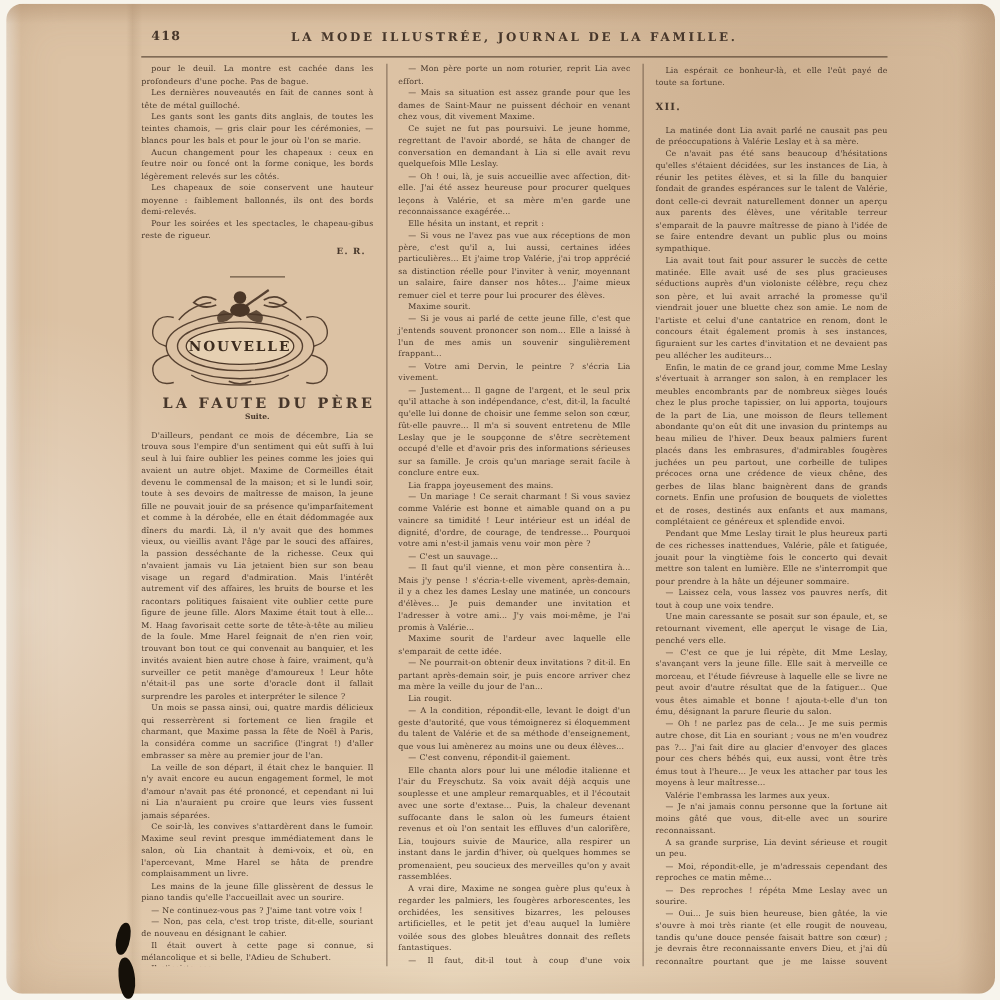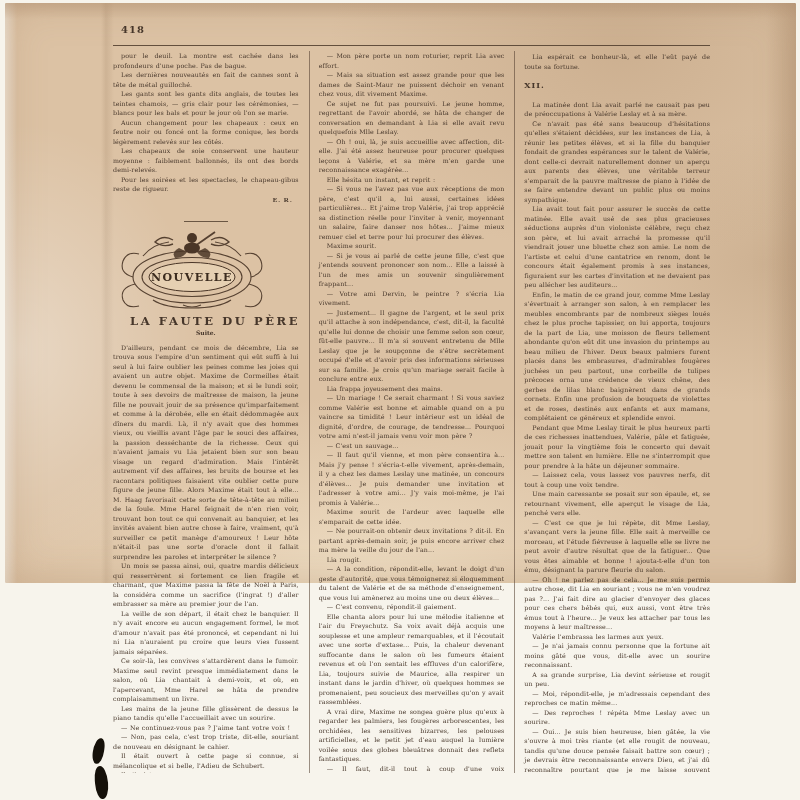--- a/index.html
+++ b/index.html
@@ -1,18 +1,18 @@
 <!DOCTYPE html>
 <html><head>
 <meta charset="utf-8">
 <style>
   html,body{margin:0;padding:0;width:800px;height:800px;background:#f7f4ec;overflow:hidden;}
   body{font-family:"DejaVu Serif", serif;color:#46362a;}
   .paper{
-    position:absolute;left:5px;top:3px;width:791px;height:580px;border-radius:1px;
+    position:absolute;left:5px;top:3px;width:791px;height:792px;border-radius:13px;
     background:
       radial-gradient(ellipse 420px 300px at 78% 8%, rgba(176,142,108,.35), rgba(0,0,0,0) 70%),
       radial-gradient(ellipse 300px 380px at 2% 60%, rgba(255,255,255,.35), rgba(0,0,0,0) 60%),
       radial-gradient(ellipse 500px 260px at 45% 99%, rgba(244,230,205,.7), rgba(0,0,0,0) 70%),
       radial-gradient(ellipse 260px 200px at 96% 45%, rgba(173,140,106,.3), rgba(0,0,0,0) 70%),
       linear-gradient(180deg, rgba(186,154,122,.5) 0px, rgba(186,154,122,0) 16px),
       linear-gradient(270deg, rgba(176,144,112,.45) 0px, rgba(176,144,112,0) 30px),
       linear-gradient(90deg, rgba(255,253,248,.55) 0px, rgba(255,253,248,0) 12px),
       linear-gradient(90deg, rgba(0,0,0,0) 96px, rgba(140,110,80,.18) 101px, rgba(0,0,0,0) 109px),
       #dcc2a4;
@@ -20,21 +20,21 @@
   }
   .content{position:absolute;left:108px;top:12px;width:597px;}
   .masthead{position:relative;height:26px;}
   .page-number{position:absolute;left:8px;top:9px;font-size:10px;font-weight:bold;letter-spacing:1px;}
   .journal-title{position:absolute;left:0;right:0;top:10px;text-align:center;font-size:9.5px;font-weight:bold;letter-spacing:2.2px;}
   .head-rule{border:0;border-top:1.4px solid #4e3b2b;margin:4px 0 0 0;opacity:.85;}
   .columns{display:flex;gap:10px;margin-top:5px;height:722px;}
   .col{flex:1;overflow:hidden;text-align:justify;font-size:6.3px;line-height:9.5px;}
   .col + .col{border-left:1px solid rgba(78,59,43,.55);padding-left:9px;}
   .para{margin:0;text-indent:8px;letter-spacing:.1px;word-spacing:.4px;}
-  .signature{text-align:right;font-size:7px;font-weight:bold;letter-spacing:1px;margin:2px 6px 16px 0;font-family:Liberation Serif, serif;}
+  .signature{text-align:right;font-size:7px;font-weight:bold;letter-spacing:1px;margin:2px 6px 16px 0;}
   .section-rule{width:44px;border:0;border-top:1px solid #4e3b2b;margin:5px auto 4px auto;opacity:.8;}
   .banner-wrap{text-align:left;margin:2px 0 1px 0;}
   .story-title{text-align:center;font-size:11.5px;font-weight:bold;letter-spacing:2.6px;margin:4px 0 2px 17px;white-space:nowrap;}
   .story-subtitle{text-align:center;font-size:6px;font-weight:bold;margin-bottom:5px;}
   .chapter-heading{text-align:left;font-size:8px;font-weight:bold;letter-spacing:1px;margin:10px 0 9px 0;text-indent:0;}
   .lead{margin-top:1px;}
   .ink-blob{position:absolute;background:#151009;border-radius:60% 40% 55% 45%;}
   .blob-a{left:88px;top:735px;width:11px;height:26px;transform:rotate(8deg);}
   .blob-b{left:90px;top:763px;width:13px;height:33px;transform:rotate(-5deg);border-radius:45% 55% 50% 50%;}
   svg text{font-family:"DejaVu Serif", serif;}
@@ -43,20 +43,21 @@
 <body>
 
 <div class="paper">
   <div class="ink-blob blob-a"></div>
   <div class="ink-blob blob-b"></div>
 
   <div class="content">
 
     <div class="masthead">
       <span class="page-number">418</span>
+      <span class="journal-title">LA MODE ILLUSTRÉE, JOURNAL DE LA FAMILLE.</span>
     </div>
     <hr class="head-rule">
 
     <div class="columns">
 
       <div class="col">
         <div>
             <p class="para">pour le deuil. La montre est cachée dans les profondeurs d'une poche. Pas de bague.</p>
             <p class="para">Les dernières nouveautés en fait de cannes sont à tête de métal guilloché.</p>
             <p class="para">Les gants sont les gants dits anglais, de toutes les teintes chamois, — gris clair pour les cérémonies, — blancs pour les bals et pour le jour où l'on se marie.</p>

